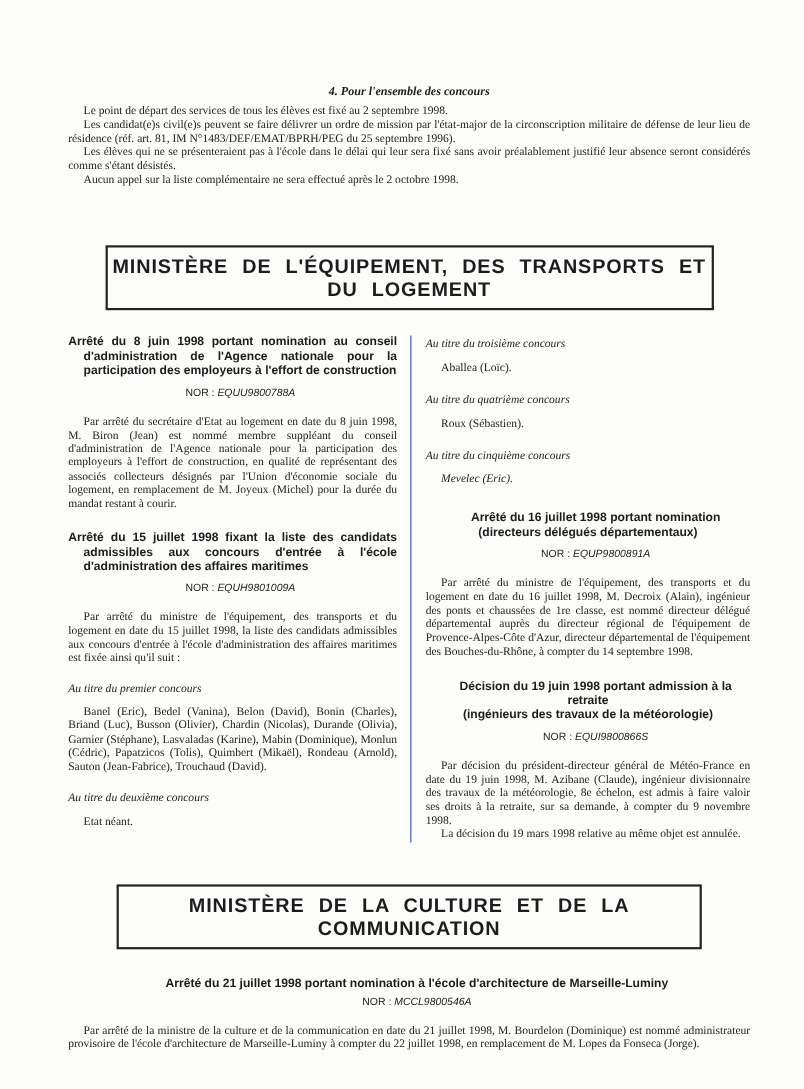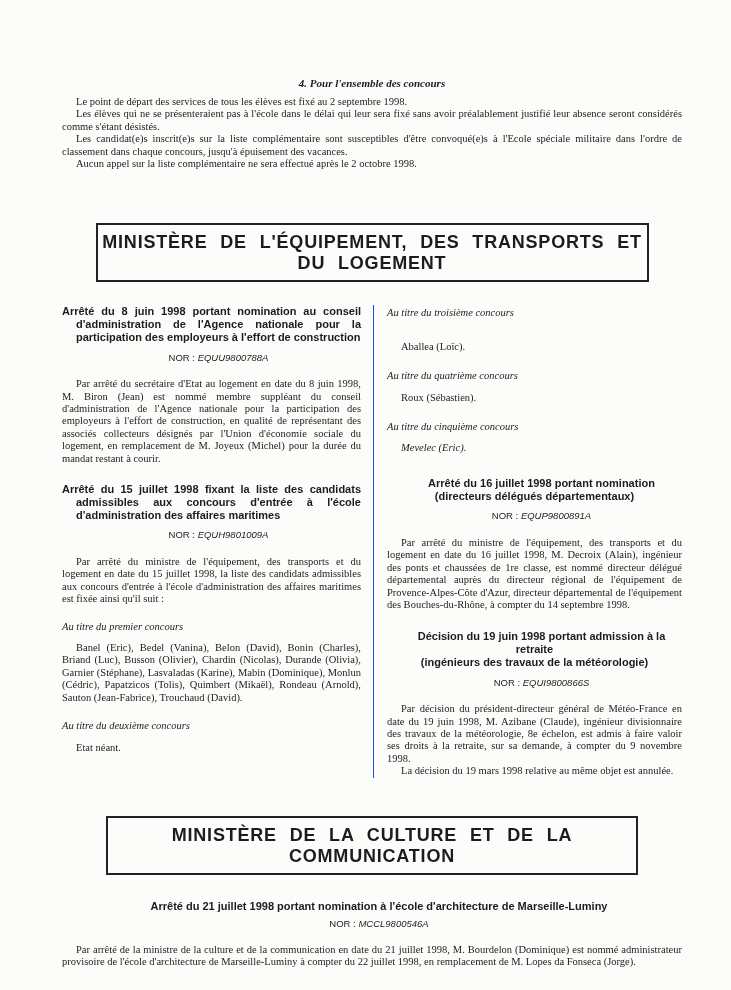--- a/index.html
+++ b/index.html
@@ -63,22 +63,22 @@
 </style>
 </head>
 <body>
 
 <div class="page">
 
 
   <div class="top-section">
     <div class="top-heading">4. Pour l'ensemble des concours</div>
     <p>Le point de départ des services de tous les élèves est fixé au 2 septembre 1998.</p>
+    <p>Les candidat(e)s civil(e)s peuvent se faire délivrer un ordre de mission par l'état-major de la circonscription militaire de défense de leur lieu de résidence (réf. art. 81, IM N°1483/DEF/EMAT/BPRH/PEG du 25 septembre 1996).</p>
     <p>Les élèves qui ne se présenteraient pas à l'école dans le délai qui leur sera fixé sans avoir préalablement justifié leur absence seront considérés comme s'étant désistés.</p>
-    <p>Les candidat(e)s inscrit(e)s sur la liste complémentaire sont susceptibles d'être convoqué(e)s à l'Ecole spéciale militaire dans l'ordre de classement dans chaque concours, jusqu'à épuisement des vacances.</p>
     <p>Aucun appel sur la liste complémentaire ne sera effectué après le 2 octobre 1998.</p>
   </div>
 
   <div class="banner banner-equipment">MINISTÈRE DE L'ÉQUIPEMENT, DES TRANSPORTS ET DU LOGEMENT</div>
 
   <div class="columns">
 
     <div class="col-left">
 
       <div>
@@ -95,21 +95,21 @@
         <p style="margin-top:9px;">Banel (Eric), Bedel (Vanina), Belon (David), Bonin (Charles), Briand (Luc), Busson (Olivier), Chardin (Nicolas), Durande (Olivia), Garnier (Stéphane), Lasvaladas (Karine), Mabin (Dominique), Monlun (Cédric), Papatzicos (Tolis), Quimbert (Mikaël), Rondeau (Arnold), Sauton (Jean-Fabrice), Trouchaud (David).</p>
         <p class="subhead" style="margin-top:16px;">Au titre du deuxième concours</p>
         <p class="plain" style="margin-top:10px;">Etat néant.</p>
       </div>
 
     </div>
 
     <div class="col-right">
 
       <p class="subhead" style="margin-top:2px;">Au titre du troisième concours</p>
-      <p class="plain" style="margin-top:21px;">Aballea (Loïc).</p>
+      <p class="plain" style="margin-top:9px;">Aballea (Loïc).</p>
       <p class="subhead" style="margin-top:17px;">Au titre du quatrième concours</p>
       <p class="plain" style="margin-top:9px;">Roux (Sébastien).</p>
       <p class="subhead" style="margin-top:17px;">Au titre du cinquième concours</p>
       <p class="plain" style="margin-top:9px;font-style:italic;">Mevelec (Eric).</p>
 
       <div style="margin-top:22px;">
         <p class="article-title-centered"><span>Arrêté du 16 juillet 1998 portant nomination</span><br><span>(directeurs délégués départementaux)</span></p>
         <p class="nor-line"><span>NOR :</span>&nbsp;<span class="nor-code">EQUP9800891A</span></p>
         <p class="spacer-body">Par arrêté du ministre de l'équipement, des transports et du logement en date du 16 juillet 1998, M. Decroix (Alain), ingénieur des ponts et chaussées de 1re classe, est nommé directeur délégué départemental auprès du directeur régional de l'équipement de Provence-Alpes-Côte d'Azur, directeur départemental de l'équipement des Bouches-du-Rhône, à compter du 14 septembre 1998.</p>
       </div>

